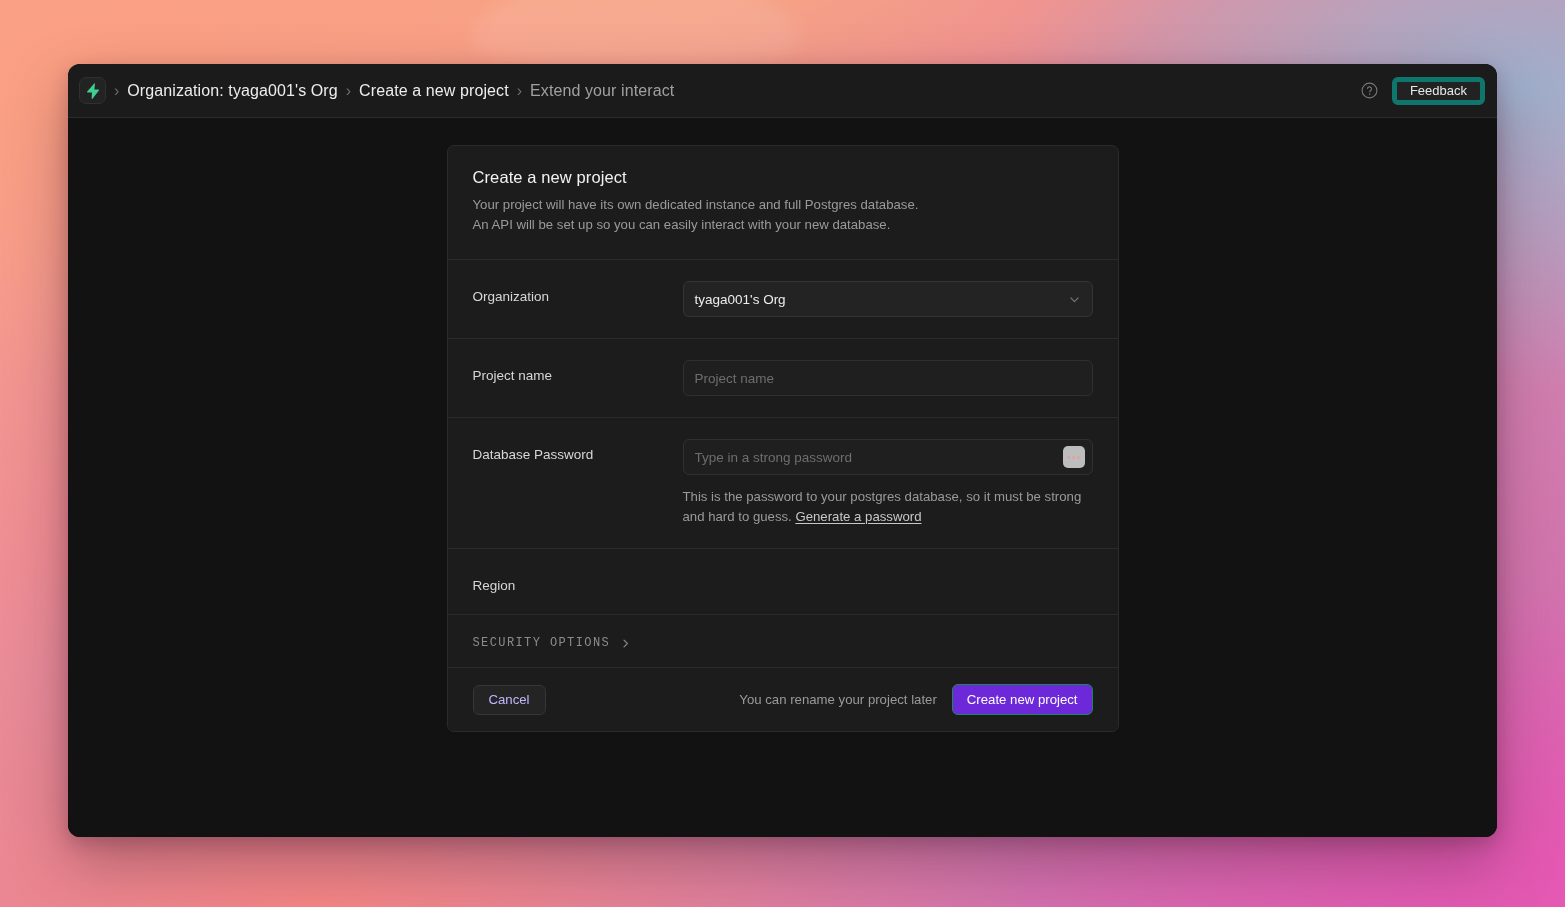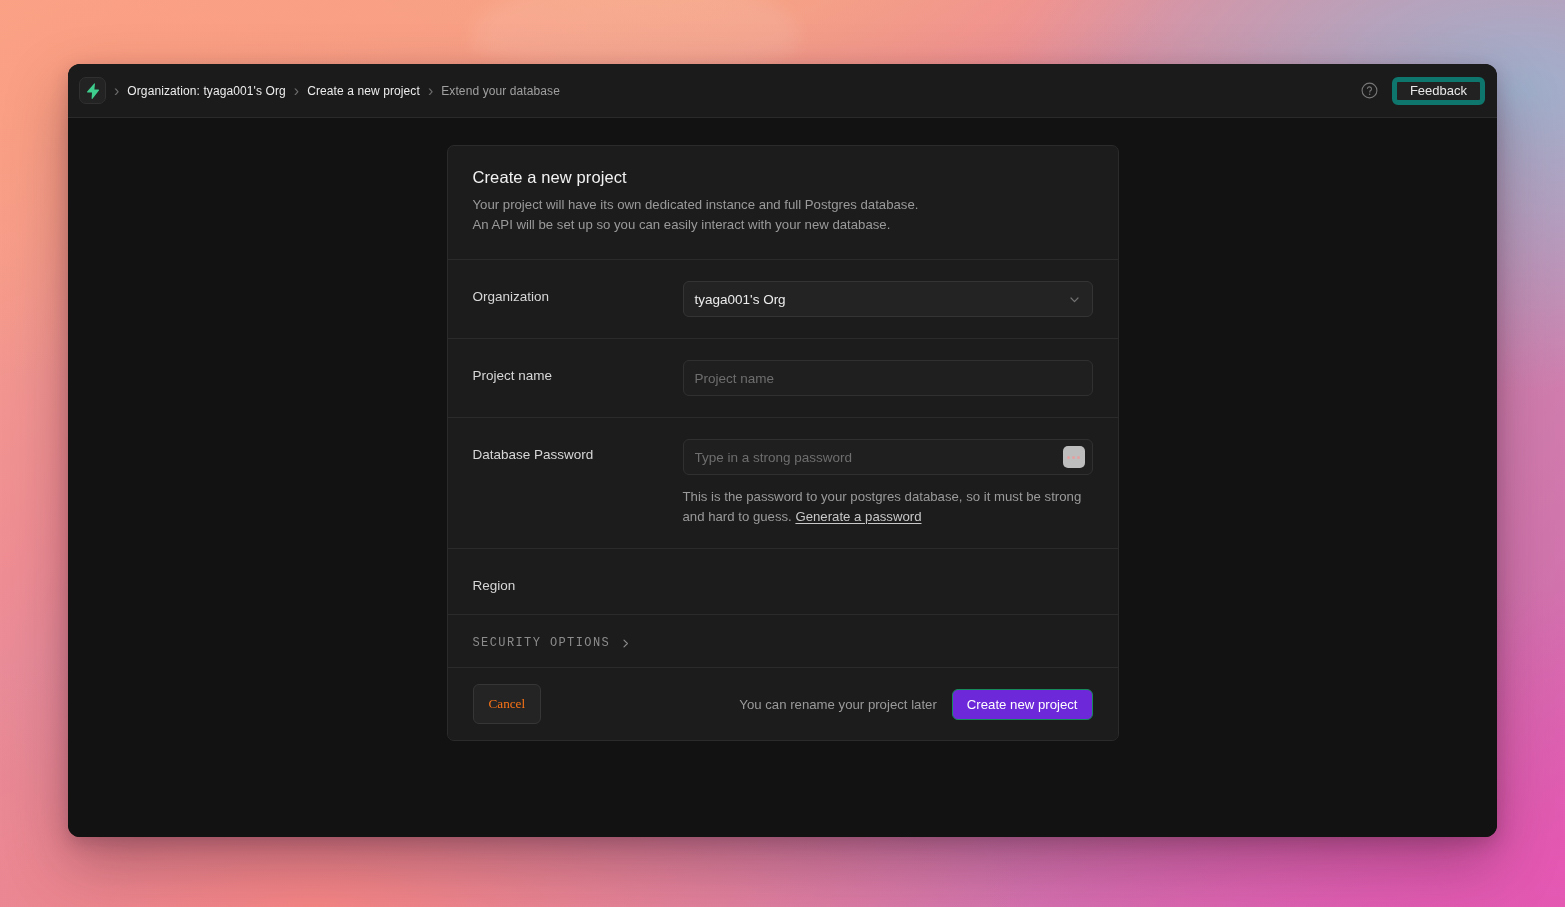--- a/index.html
+++ b/index.html
@@ -69,21 +69,21 @@
 
   .crumb-sep {
     color: #6b6b6b;
     margin: 0 8px;
     font-size: 16px;
     line-height: 1;
     flex: 0 0 auto;
     display: flex; align-items: center;
   }
   .crumb {
-    font-size: 12px;
+    font-size: 16px;
     color: #ededed;
     white-space: nowrap;
     letter-spacing: .1px;
   }
   .crumb.muted { color: #a0a0a0; }
 
   #topbar-right {
     margin-left: auto;
     display: flex;
     align-items: center;
@@ -239,28 +239,28 @@
     padding: 0;
   }
 
   #card-footer {
     padding: 16px 25px;
     display: flex;
     align-items: center;
     background: #1c1c1c;
   }
   #cancel-button {
-    height: 40px;
+    height: 30px;
     padding: 0 15px;
     background: #242424;
     border: 1px solid #363636;
     border-radius: 6px;
-    color: #f97316;
-    font-size: 13.2px;
-    font-family: Liberation Serif, serif;
+    color: #c4b5fd;
+    font-size: 13.2px;
+    font-family: Liberation Sans, sans-serif;
     cursor: pointer;
   }
   #footer-note {
     margin-left: auto;
     margin-right: 15px;
     font-size: 13.2px;
     color: #9a9a9a;
   }
   #create-button {
     height: 31px;
@@ -290,21 +290,21 @@
         </svg>
       </div>
 
       <span class="crumb-sep">›</span>
       <span class="crumb">Organization: tyaga001's Org</span>
 
       <span class="crumb-sep">›</span>
       <span class="crumb">Create a new project</span>
 
       <span class="crumb-sep">›</span>
-      <span class="crumb muted">Extend your database</span>
+      <span class="crumb muted">Extend your interact</span>
 
       <div id="topbar-right">
         <svg id="help-icon" width="17" height="17" viewBox="0 0 17 17">
           <circle cx="8.5" cy="8.5" r="7.4" fill="none" stroke="#9a9a9a" stroke-width="1.1"></circle>
           <path d="M6.4 6.4 a2.1 2.1 0 1 1 2.5 2.6 v1.1" fill="none" stroke="#9a9a9a" stroke-width="1.1" stroke-linecap="round"></path>
           <circle cx="8.6" cy="12.3" r="0.75" fill="#9a9a9a"></circle>
         </svg>
         <button id="feedback-button">Feedback</button>
       </div>
     </div>

